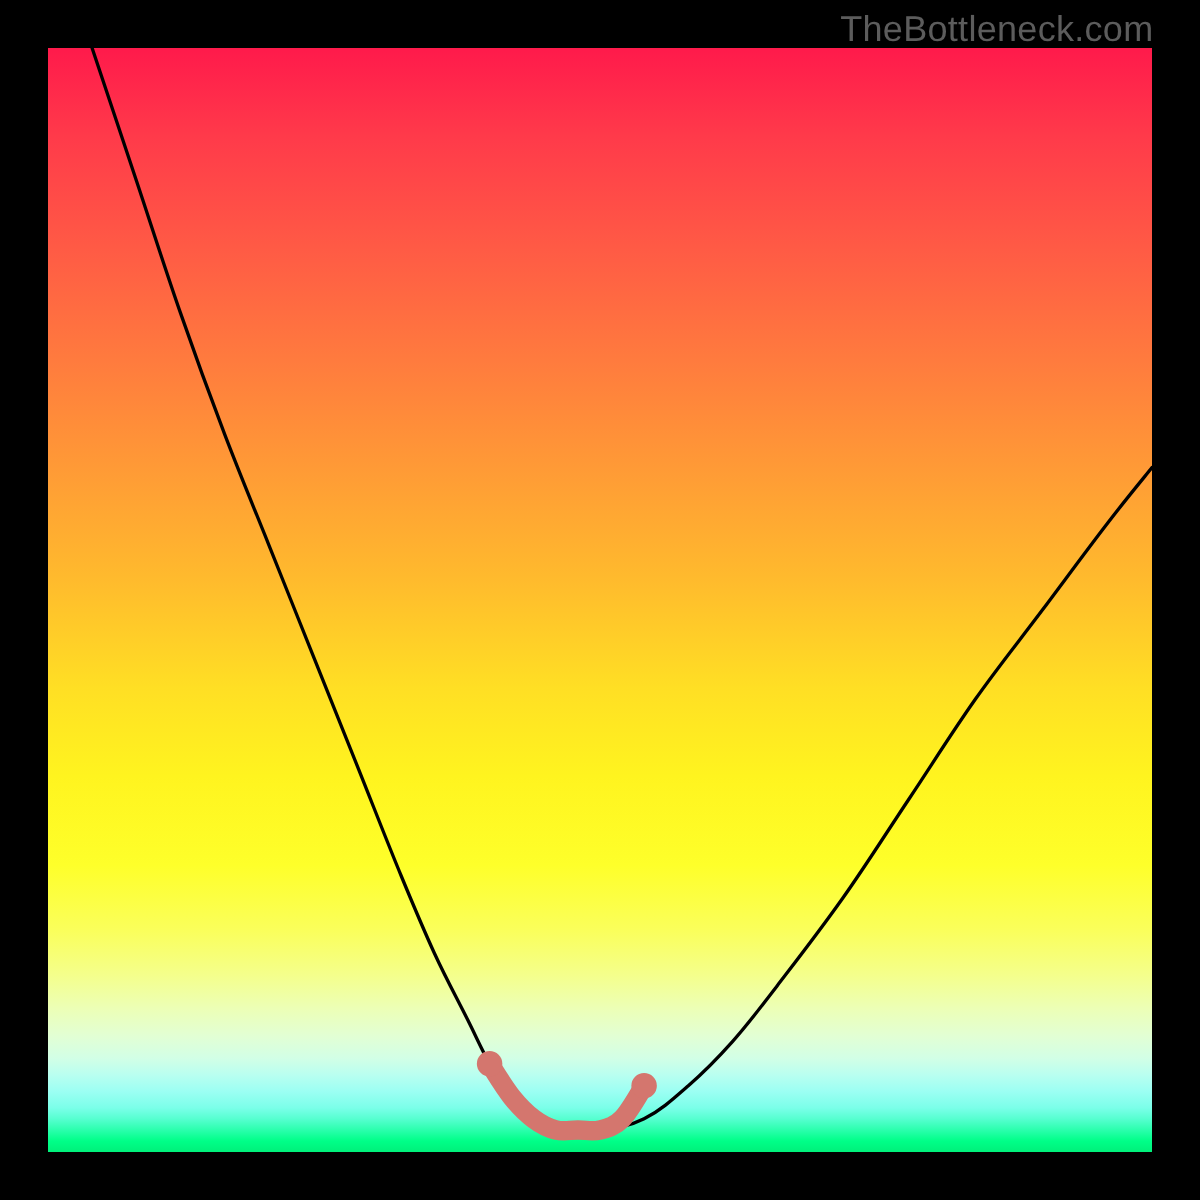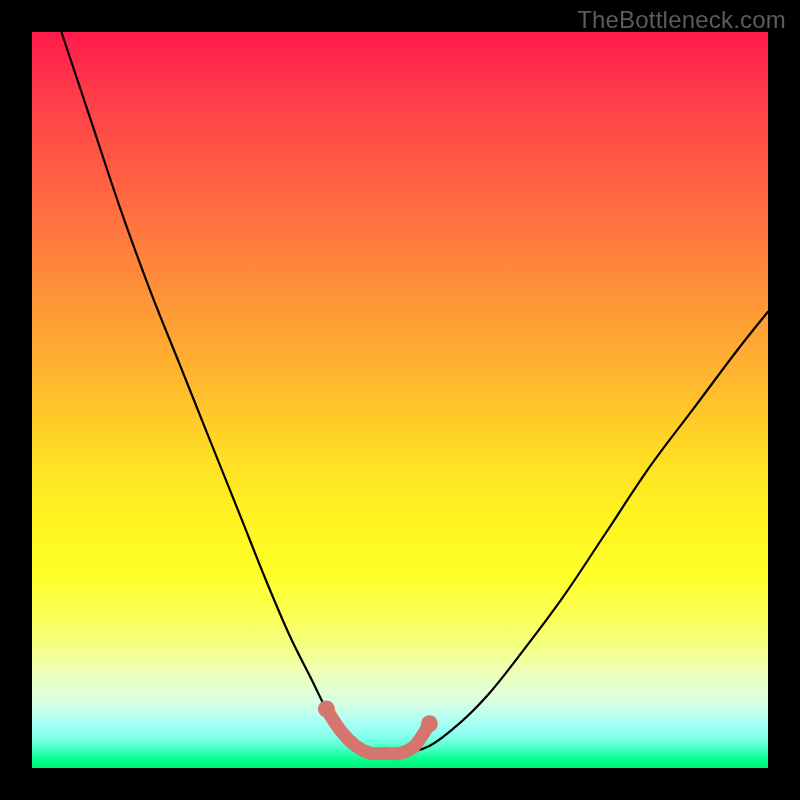--- a/index.html
+++ b/index.html
@@ -47,21 +47,21 @@
       #7bffe9 96%,
       #56ffd0 97%,
       #2bffad 98%,
       #00ff88 99%,
       #00f07a 100%
     );
   }
   .watermark {
     position: absolute;
     top: 6px;
-    right: 14px;
+    right: 31px;
     color: #5c5c5c;
     font-size: 24px;
     font-weight: 400;
     letter-spacing: 0.2px;
     font-family: Arial, Helvetica, sans-serif;
   }
   svg.curve {
     position: absolute;
     top: 0;
     left: 0;

